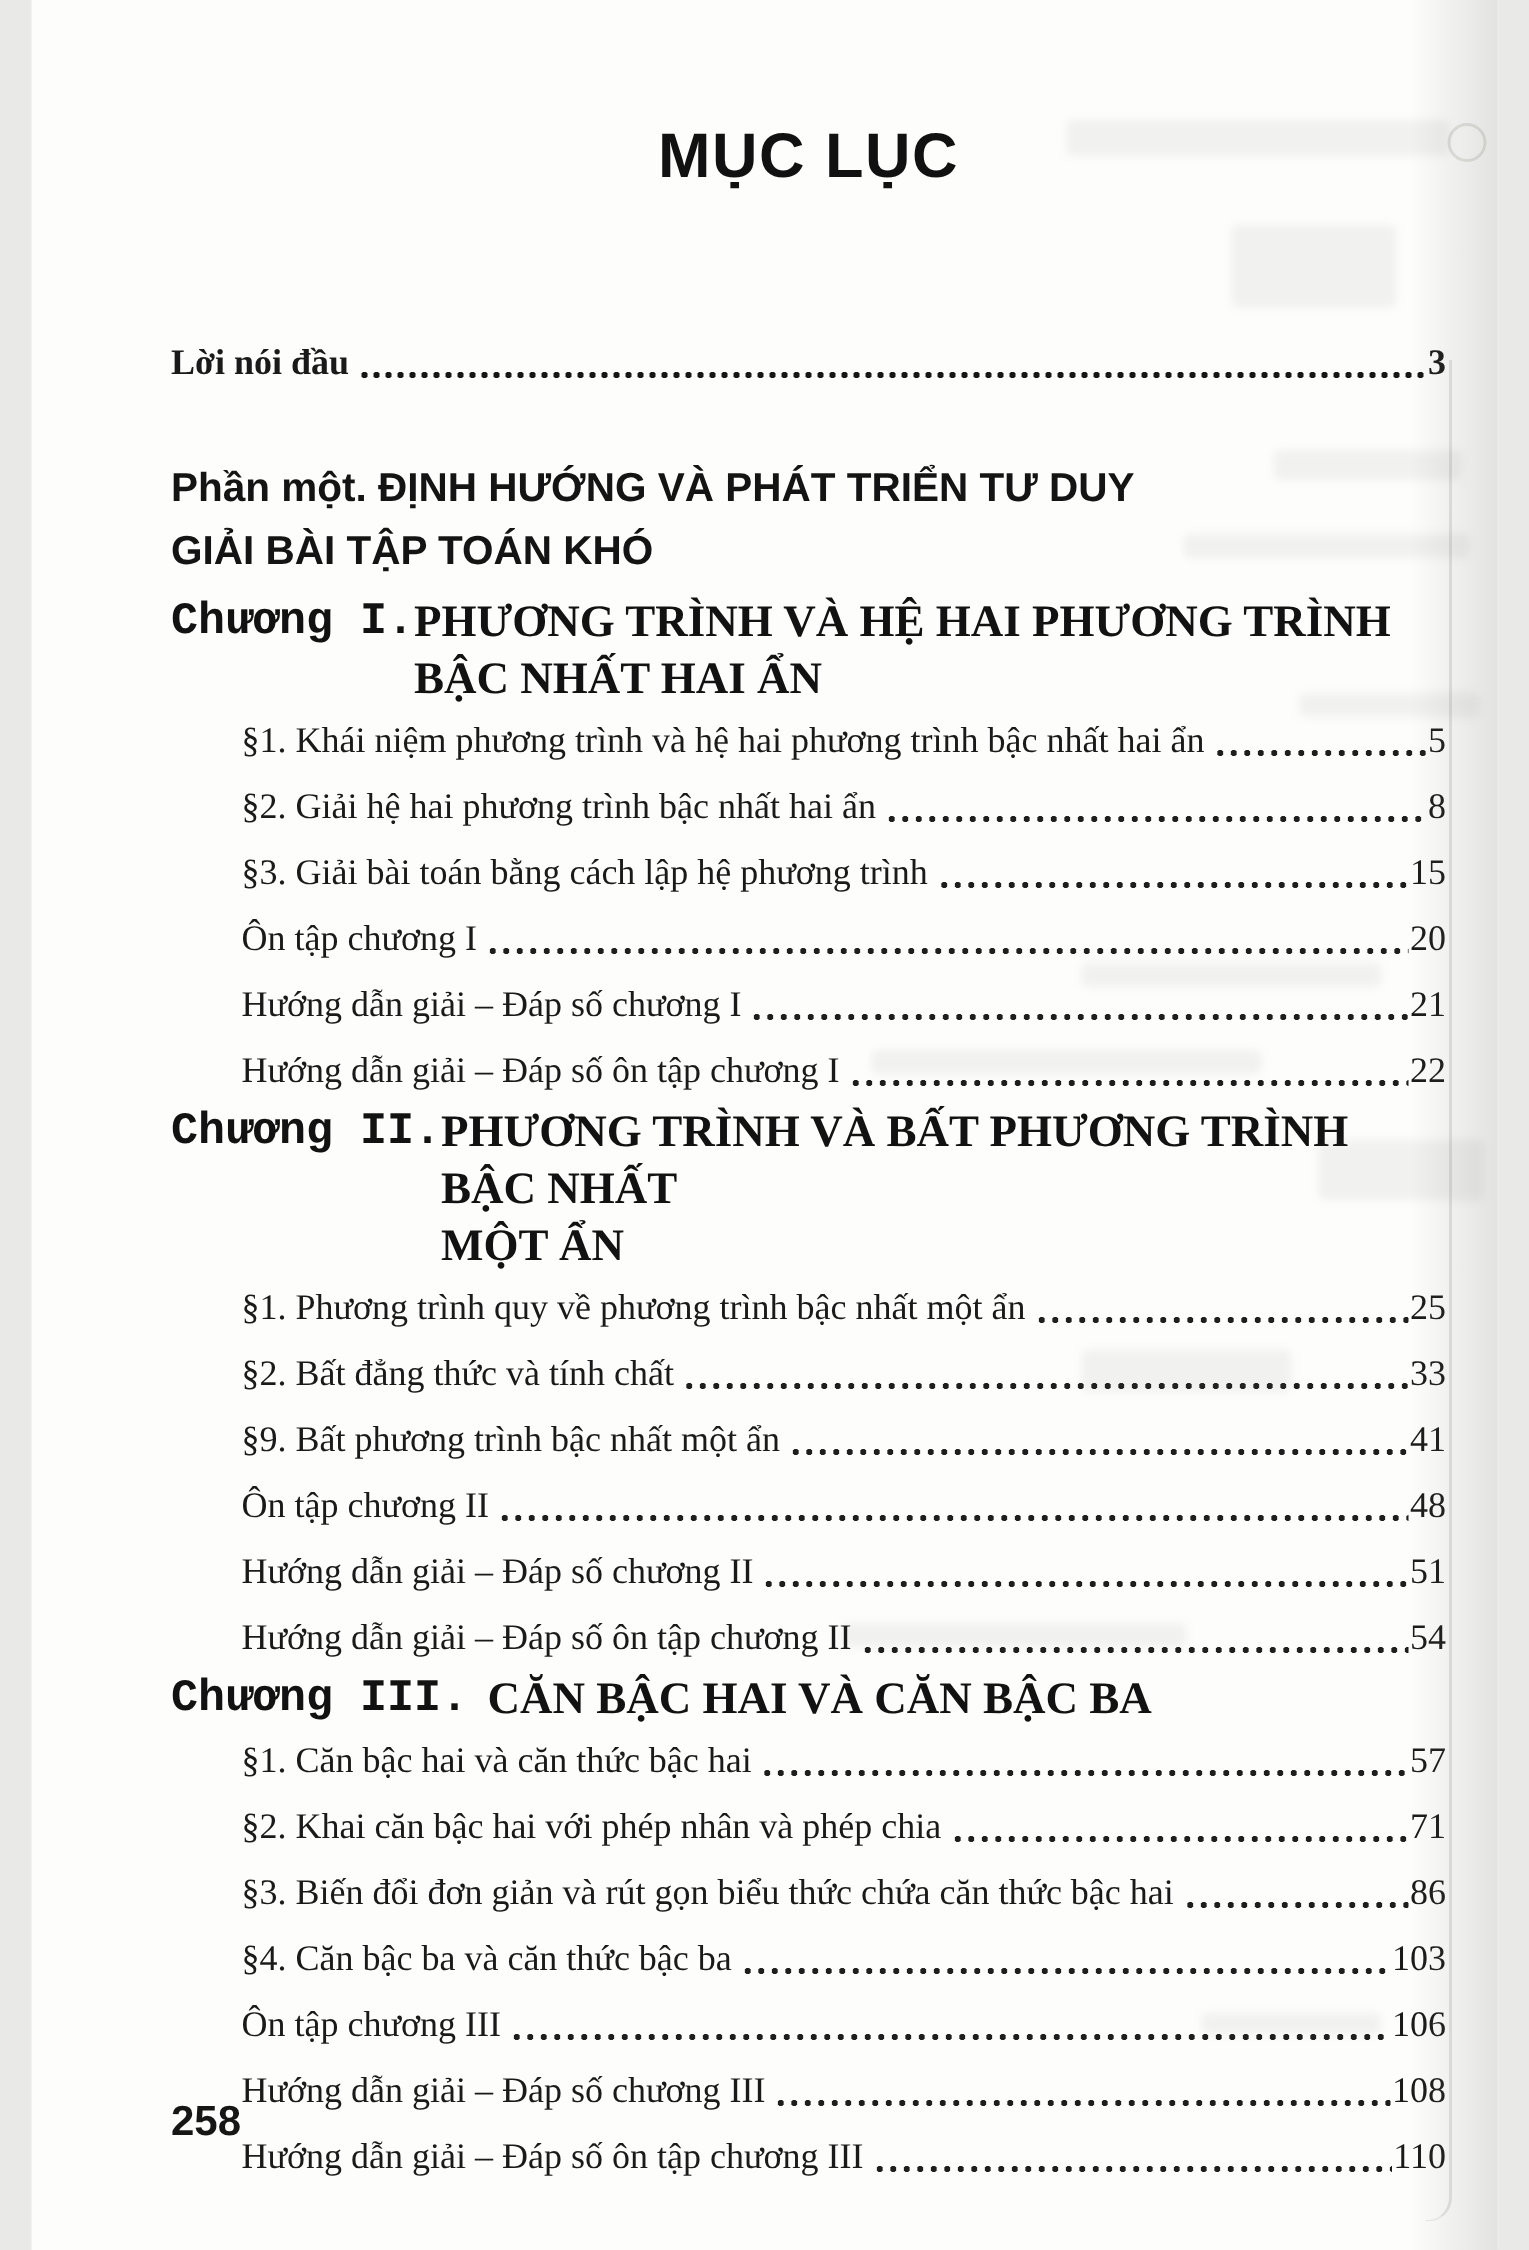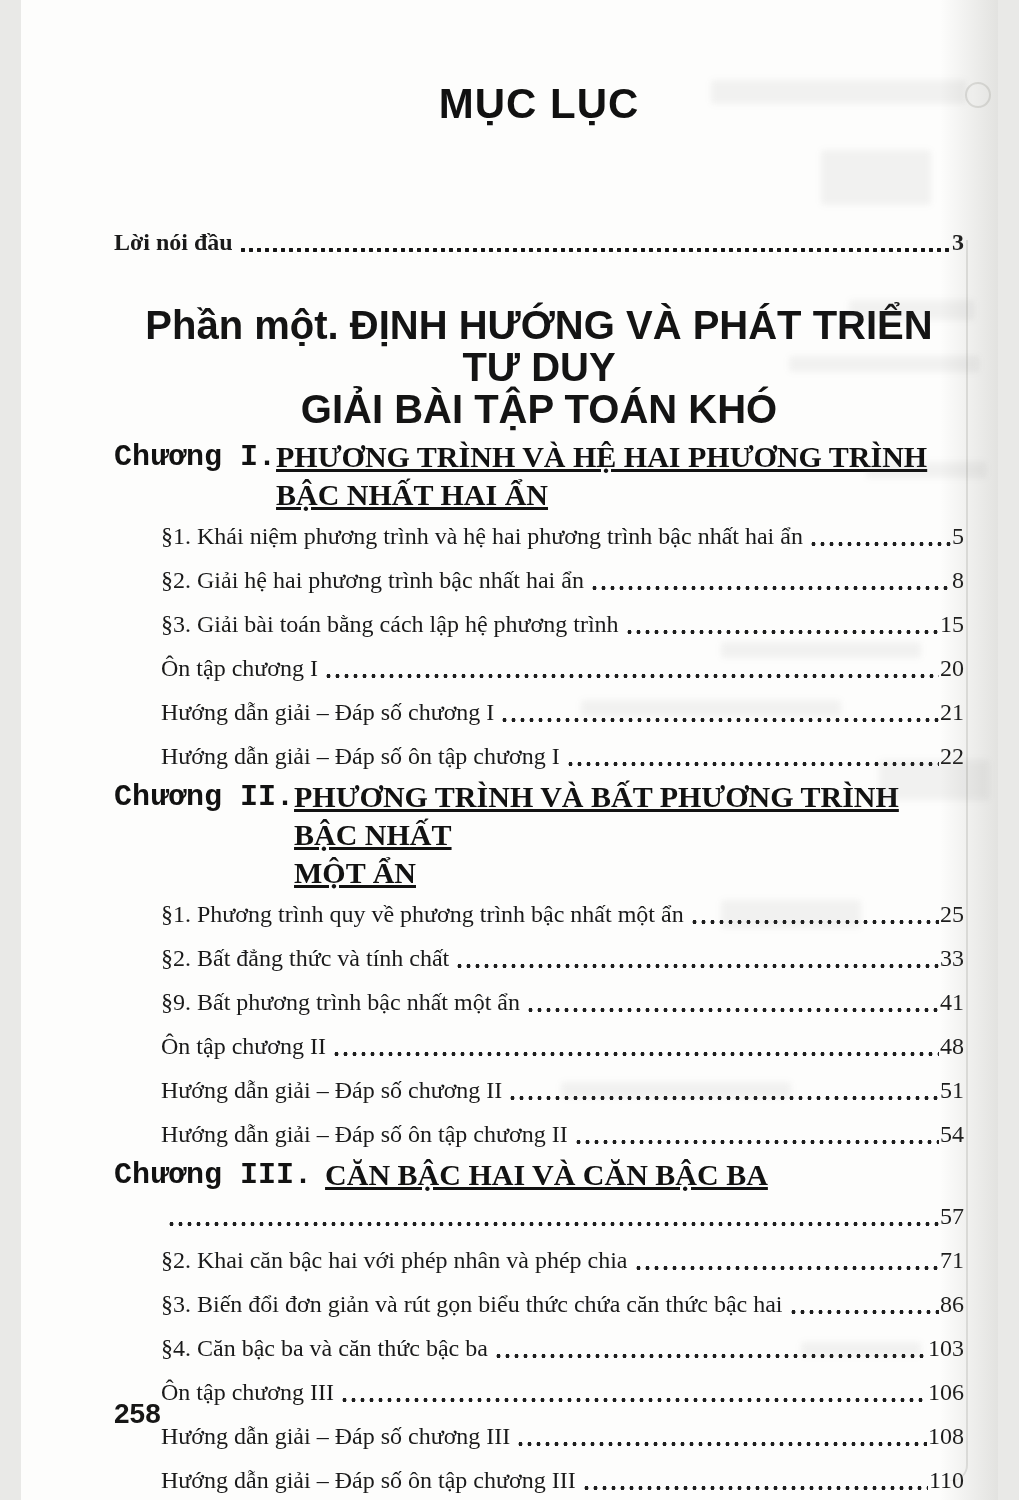--- a/index.html
+++ b/index.html
@@ -22,35 +22,35 @@
     font-size: 42px;
     line-height: 48px;
     letter-spacing: 1px;
     text-align: center;
     color: #111;
   }
   .part-heading {
     margin-top: 40px;
     font-family: "Liberation Sans", "DejaVu Sans", sans-serif;
     font-weight: 700;
-    font-size: 40px;
+    font-size: 27px;
     line-height: 42px;
-    text-align: center;
+    text-align: left;
     color: #141414;
   }
   .chapter-heading {
     display: flex;
     font-weight: 700;
     font-size: 30px;
     line-height: 38px;
     color: #121212;
   }
   .ch-label { flex: 0 0 160px; white-space: nowrap; font-family: Liberation Mono, monospace; }
   .chapter-heading.inline .ch-label { flex: 0 0 auto; margin-right: 13px; }
-  .ch-title { flex: 1 1 auto; text-decoration: underline; }
+  .ch-title { flex: 1 1 auto; }
   .ch-title-line { display: block; }
   
   .row {
     display: flex;
     align-items: baseline;
     height: 44px;
     line-height: 44px;
     font-size: 24px;
     white-space: nowrap;
   }
@@ -221,20 +221,21 @@
         <span class="dots"></span>
         <span class="pagenum">54</span>
       </div>
       <div class="chapter-heading inline">
         <span class="ch-label">Chương III.</span>
         <span class="ch-title">
           <span class="ch-title-line">CĂN BẬC HAI VÀ CĂN BẬC BA</span>
         </span>
       </div>
       <div class="row entry">
+        <span class="entry-label">§1. Căn bậc hai và căn thức bậc hai</span>
         <span class="dots"></span>
         <span class="pagenum">57</span>
       </div>
       <div class="row entry">
         <span class="entry-label">§2. Khai căn bậc hai với phép nhân và phép chia</span>
         <span class="dots"></span>
         <span class="pagenum">71</span>
       </div>
       <div class="row entry">
         <span class="entry-label">§3. Biến đổi đơn giản và rút gọn biểu thức chứa căn thức bậc hai</span>

